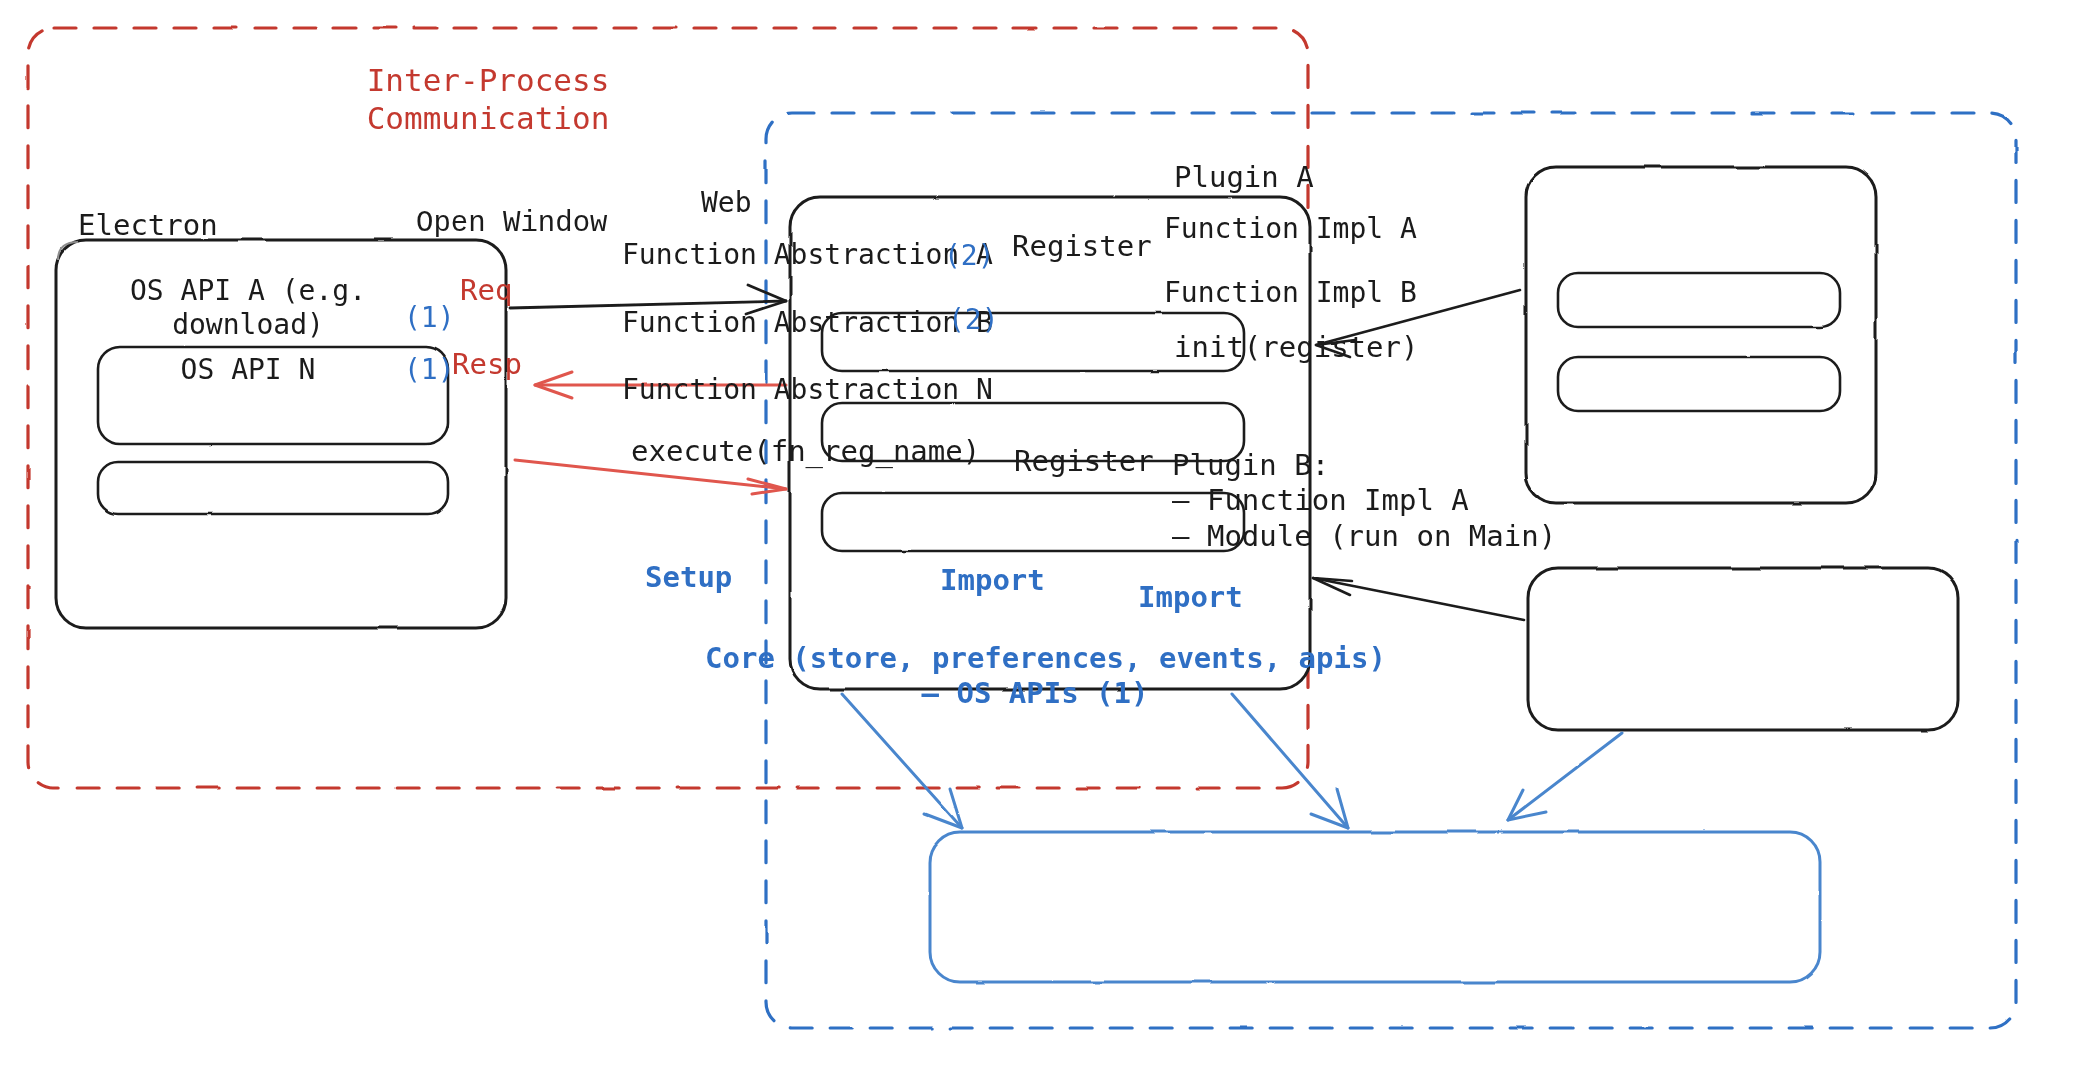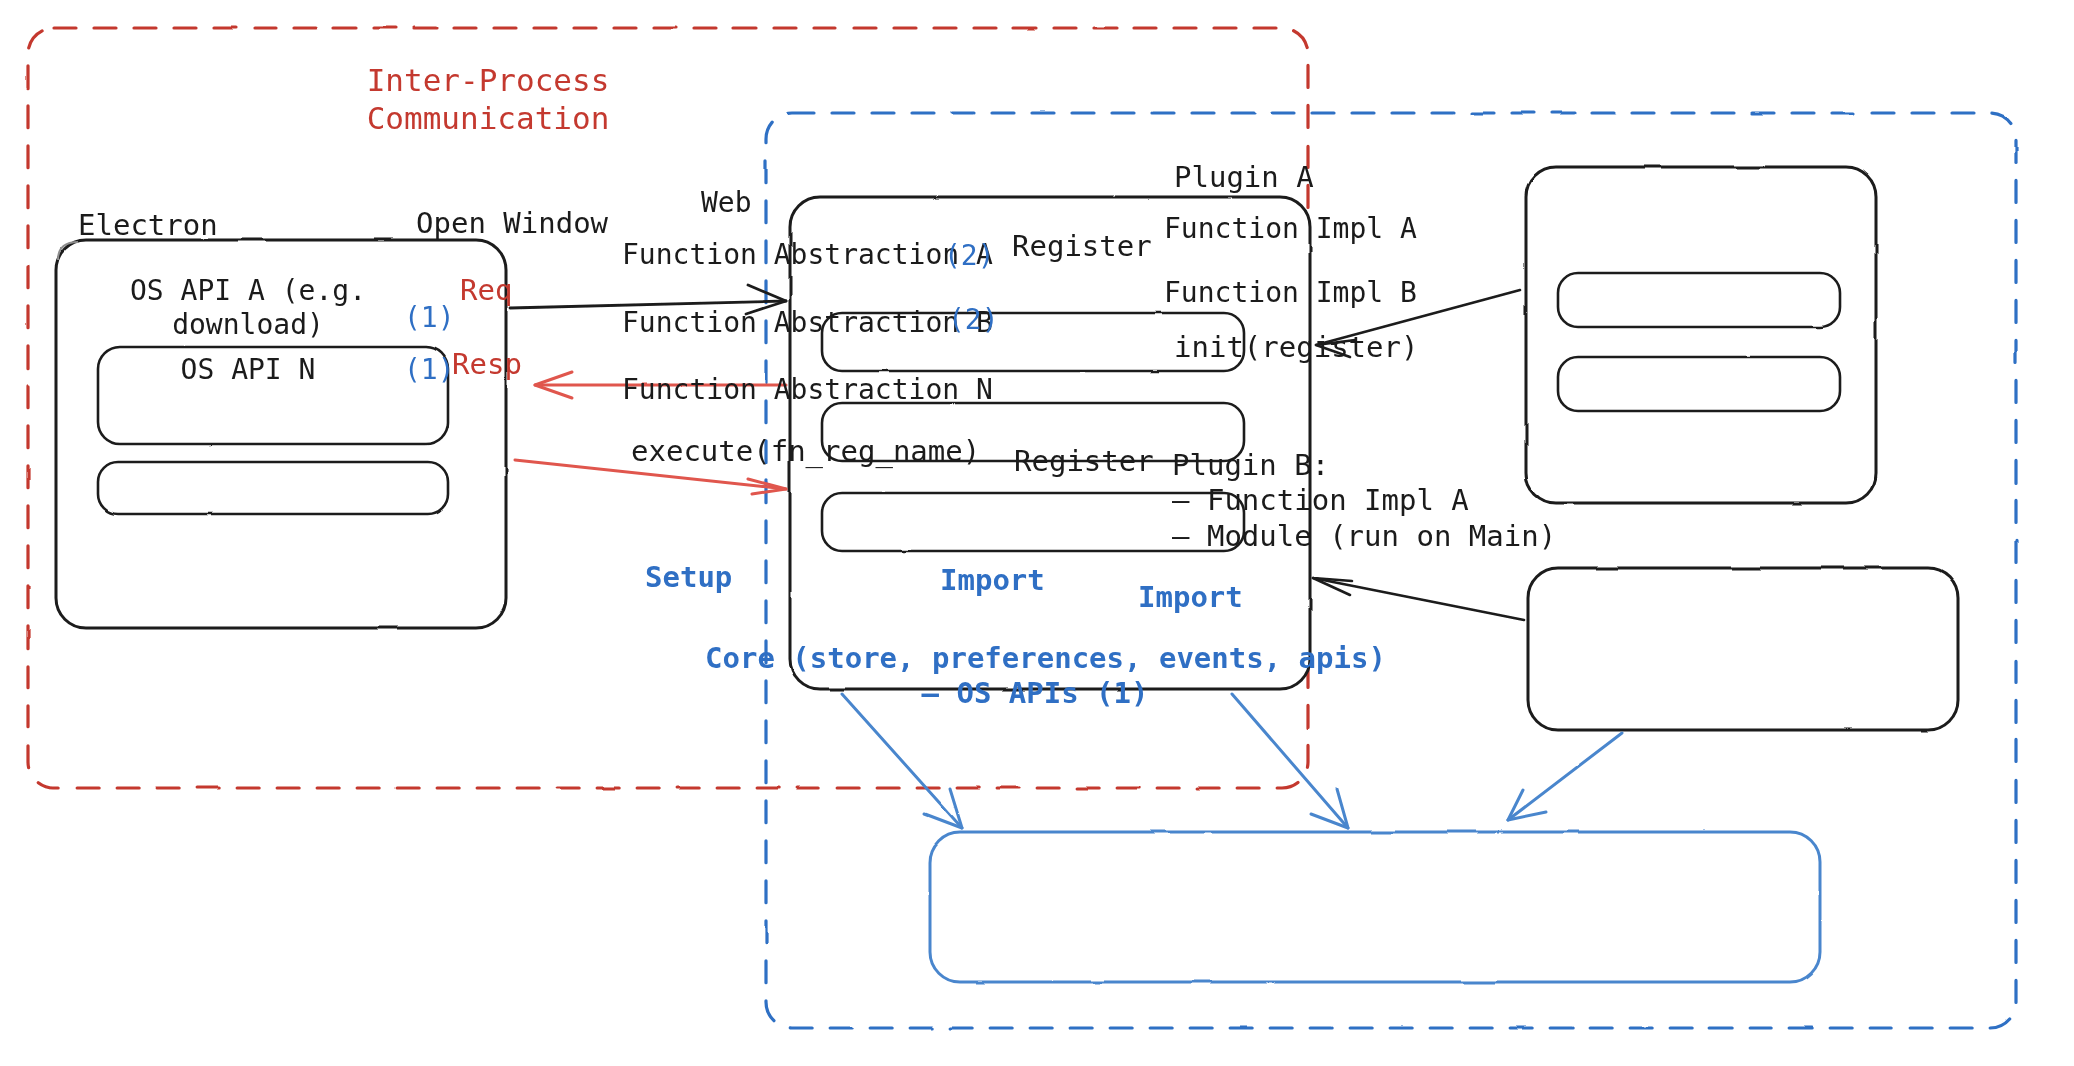--- a/index.html
+++ b/index.html
@@ -162,21 +162,21 @@
 
   <div class="lbl mono f32 t-black" style="left:1174px;top:160px;text-align:center;">Plugin A</div>
   <div class="lbl mono f30 t-black ctr" style="left:1164px;top:212px;width:210px;">Function Impl A</div>
   <div class="lbl mono f30 t-black ctr" style="left:1164px;top:276px;width:210px;">Function Impl B</div>
   <div class="lbl mono f32 t-black" style="left:1174px;top:330px;">init(register)</div>
 
   <div class="lbl mono f32 t-black" style="left:1172px;top:448px;"><span>Plugin B:</span><br><span>– Function Impl A</span><br><span>– Module (run on Main)</span></div>
 
   <div class="lbl mono f32 t-bluebold ctr" style="left:705px;top:641px;width:660px;"><span>Core (store, preferences, events, apis)</span><br><span>– OS APIs (1)</span><br></div>
 
-  <div class="lbl mono f32 t-black" style="left:416px;top:206px;">Open Window</div>
+  <div class="lbl mono f32 t-black" style="left:416px;top:206px;font-family:Liberation Mono, monospace;">Open Window</div>
   <div class="lbl mono f32 t-red" style="left:460px;top:273px;">Req</div>
   <div class="lbl mono f32 t-red" style="left:452px;top:347px;">Resp</div>
   <div class="lbl mono f32 t-black" style="left:1012px;top:229px;">Register</div>
   <div class="lbl mono f32 t-black" style="left:1014px;top:444px;">Register</div>
   <div class="lbl mono f32 t-bluebold" style="left:645px;top:560px;">Setup</div>
   <div class="lbl mono f32 t-bluebold" style="left:940px;top:563px;">Import</div>
   <div class="lbl mono f32 t-bluebold" style="left:1138px;top:580px;">Import</div>
 
 </div>
 

